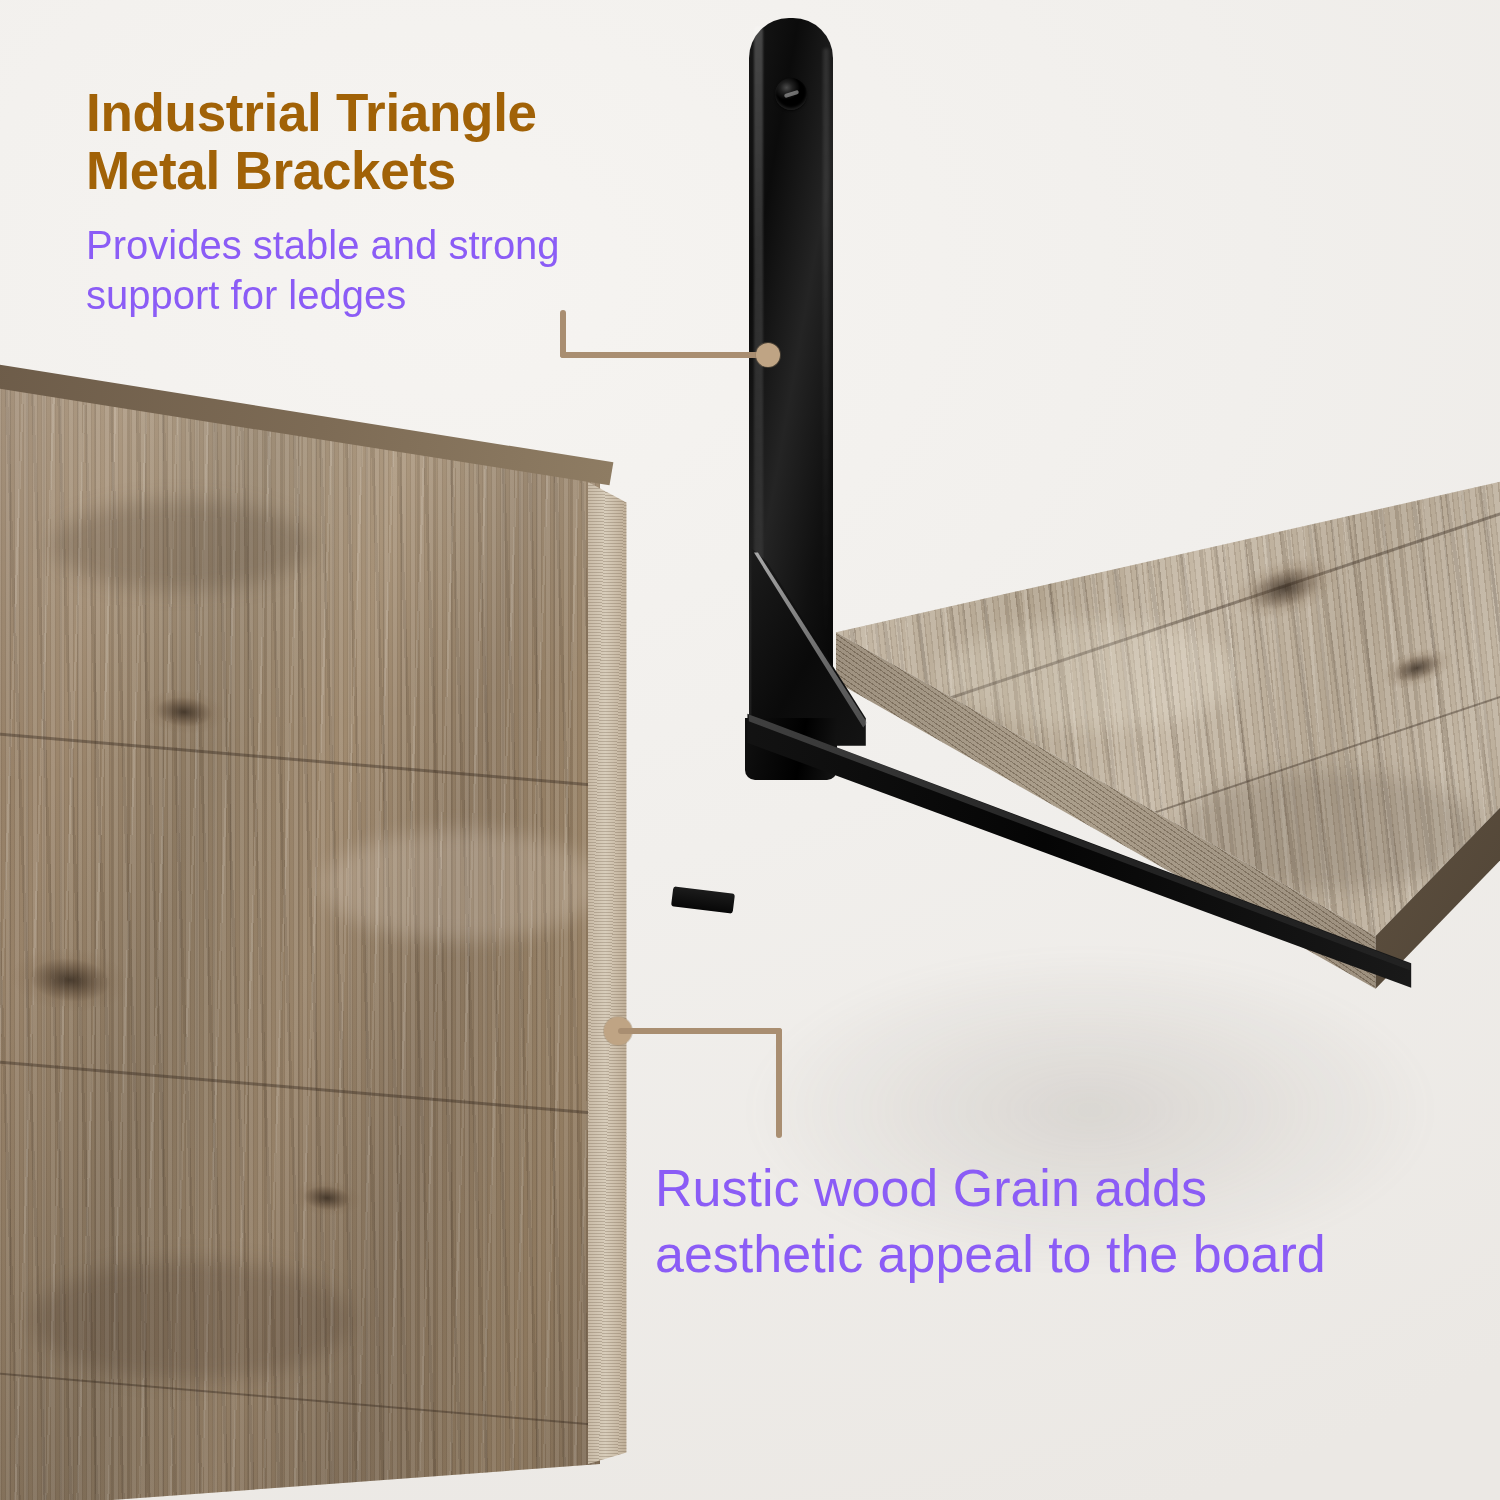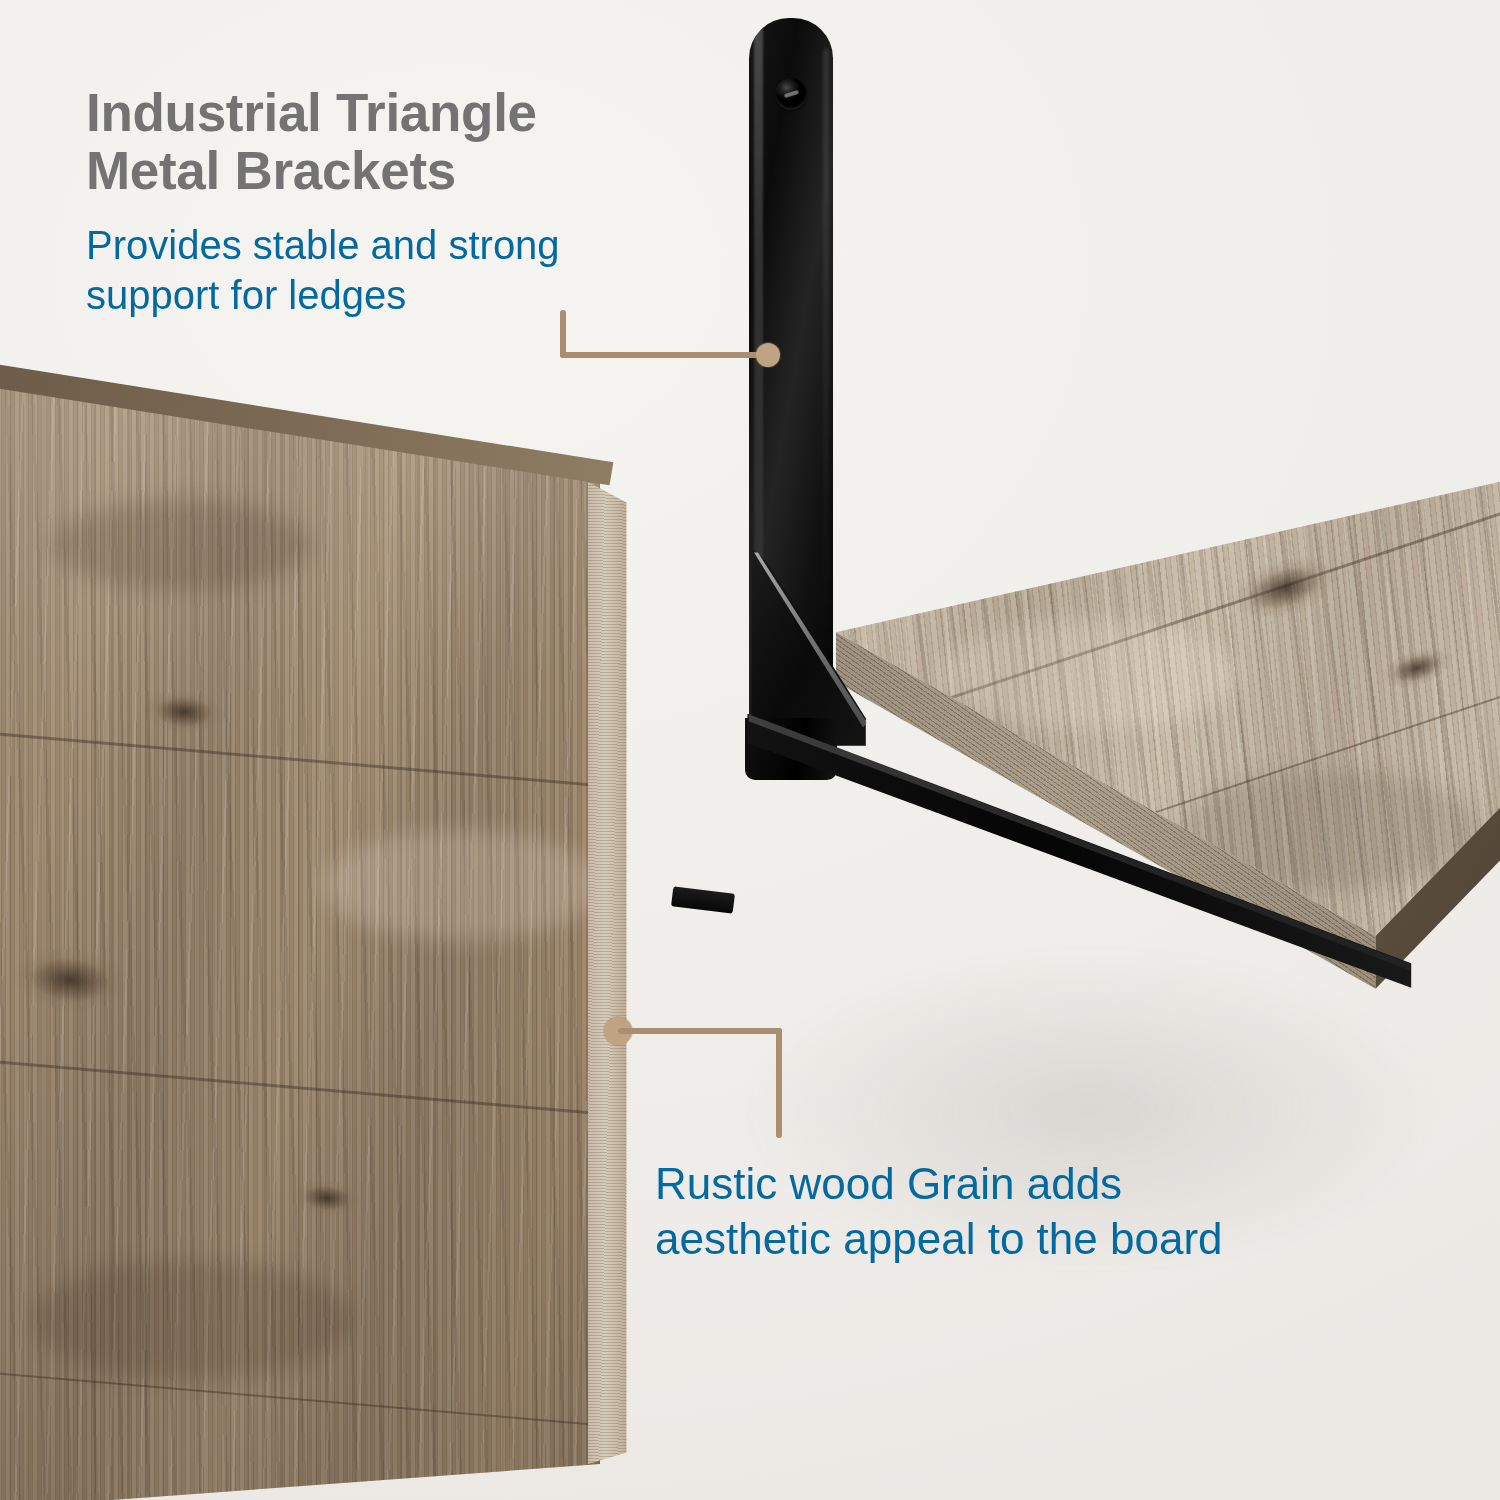--- a/index.html
+++ b/index.html
@@ -16,33 +16,33 @@
     background:
       radial-gradient(120% 90% at 30% 18%, #f6f4f1 0%, #f1efec 45%, #ebe8e4 100%);
   }
   .bg-soft-shadow{position:absolute;left:640px;top:900px;width:900px;height:420px;
     background:radial-gradient(55% 55% at 50% 50%, rgba(120,112,104,.17) 0%, rgba(120,112,104,0) 70%);
     filter:blur(8px);}
 
   
   .txt-block{position:absolute;}
   .headline{
-    color:#737373;font-weight:700;letter-spacing:-0.3px;
+    color:#a16207;font-weight:700;letter-spacing:-0.3px;
     line-height:1.09;white-space:pre-line;
   }
   .subline{
-    color:#0369a1;font-weight:400;line-height:1.26;white-space:pre-line;
+    color:#8b5cf6;font-weight:400;line-height:1.26;white-space:pre-line;
   }
   #block-brackets{left:86px;top:84px;}
   #block-brackets .headline{font-size:53px;}
   #block-brackets .subline{font-size:40px;margin-top:20px;}
 
   #block-wood{left:655px;top:1138px;}
   #block-wood .headline{font-size:53px;}
-  #block-wood .subline{font-size:44px;margin-top:18px;}
+  #block-wood .subline{font-size:52px;margin-top:18px;}
 
   
   .leader{position:absolute;}
   .lead-seg{position:absolute;background:#a98e71;}
   .lead-dot{position:absolute;border-radius:50%;background:#bfa484;
             box-shadow:0 0 0 1px rgba(150,125,95,.35);}
 
   
   #leader-brackets{left:560px;top:310px;width:240px;height:70px;}
   #leader-brackets .v{left:0;top:0;width:6px;height:48px;border-radius:3px;}

